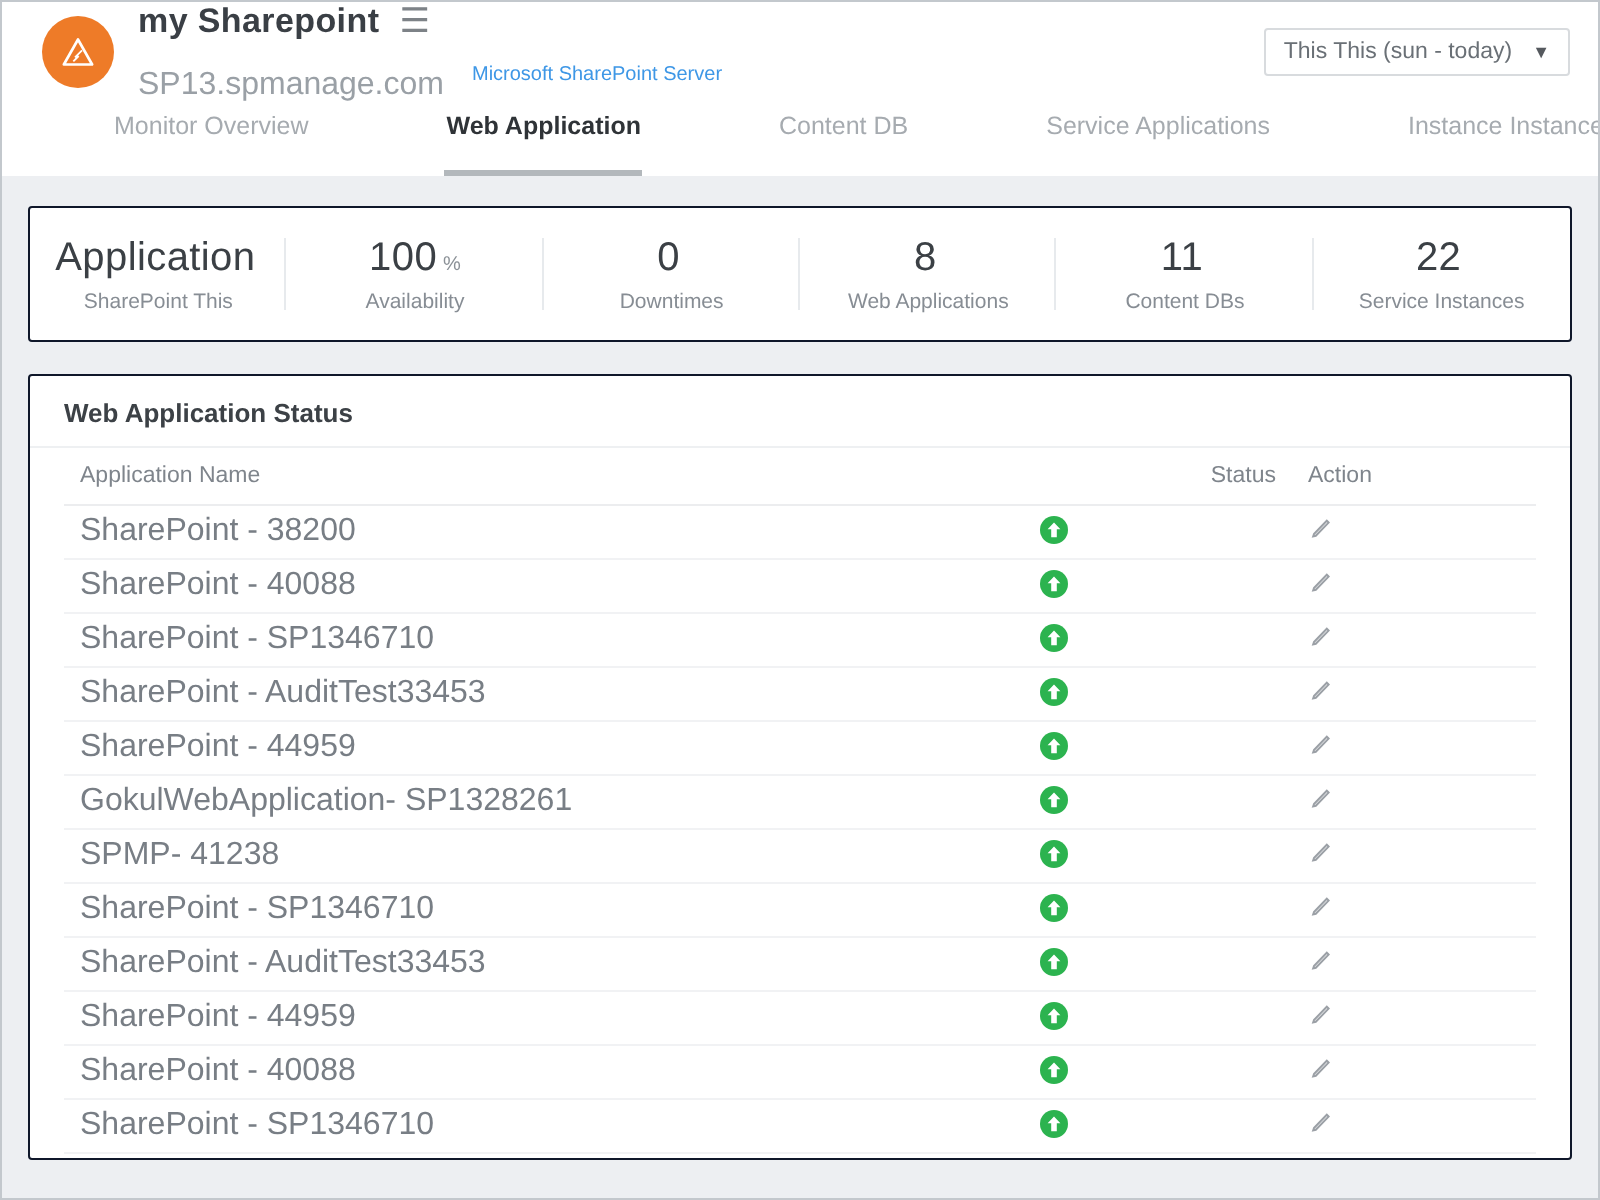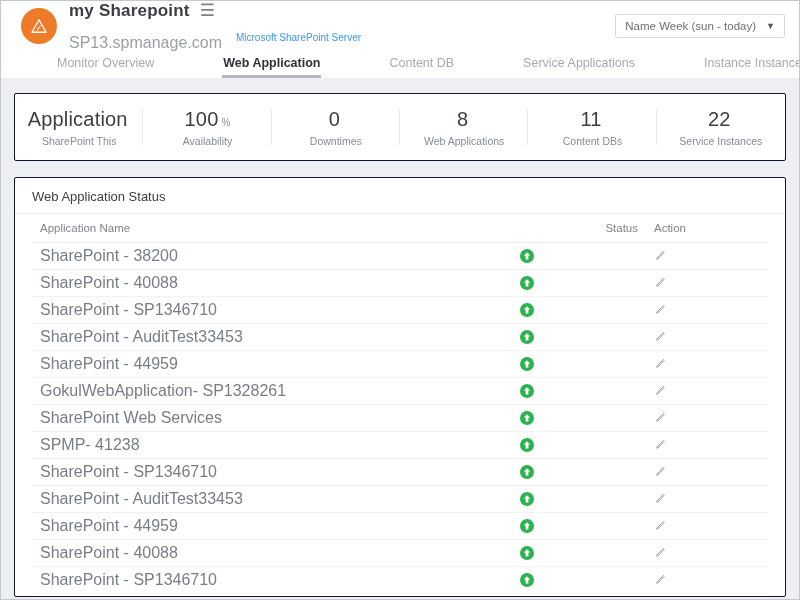--- a/index.html
+++ b/index.html
@@ -17,38 +17,38 @@
   .subtitle-row { display:flex; align-items:center; gap:14px; margin-top:3px; }
   .host { font-size:16px; color:#9aa0a6;margin-top:10px; }
   .type-link { font-size:10px; color:#3e97e6; cursor:pointer; }
   .time-select { border:1px solid #d8dbde; border-radius:2px; background:#fff; height:24px; min-width:150px; display:flex; align-items:center; justify-content:space-between; padding:0 9px; cursor:pointer; }
   .time-select .val { font-size:11.5px; color:#6a7076; }
   .time-select .caret { font-size:9px; color:#55595e; margin-left:10px; }
 
   
   .tabbar { background:#fff; padding:0 0 0 12px; display:flex; gap:24px; flex:none; }
   .tab { font-size:12.5px; color:#a6abb0; padding:5px 1px 8px; cursor:pointer; white-space:nowrap;margin-left:43px; }
-  .tab.active { color:#2f3337; font-weight:700; border-bottom:3px solid #b3b8bc; padding-bottom:5px; }
+  .tab.active { color:#2f3337; font-weight:700; border-bottom:3px solid #b3b8bc; padding-bottom:15px; }
   .tab.more { color:#3e97e6; }
 
   
   .page { flex:1 1 auto; padding:15px 13px 0; background:#edeff2; }
   .card { background:#fff; border:1px solid #0f172a; border-radius:2px; }
 
   
   .stats { display:flex; height:68px; margin-bottom:16px; }
   .stat { flex:1 1 0; position:relative; display:flex; flex-direction:column; align-items:center; justify-content:center; gap:4px; }
   .stat:not(:last-child)::after { content:""; position:absolute; right:0; top:15px; bottom:15px; width:1px; background:#e7eaed; }
   .stat-value { font-size:20px; color:#3b4045; font-weight:400; letter-spacing:.2px; }
   .stat-suffix { font-size:10px; color:#8b9197; margin-left:3px; }
   .stat-label { font-size:10.5px; color:#878d94; }
 
   
   .table-card { padding-bottom:2px; }
-  .section-title { font-size:13px; font-weight:400; color:#3c4146; padding:11px 17px 9px; border-bottom:1px solid #eef0f2; }
+  .section-title { font-size:13px; font-weight:700; color:#3c4146; padding:11px 17px 9px; border-bottom:1px solid #eef0f2; }
   .tbl { width:100%; border-collapse:collapse; }
   .tbl-wrap { padding:0 17px; }
   .tbl th { font-size:11.5px; font-weight:400; color:#7f858c; text-align:left; height:28px; border-bottom:1px solid #ecedef; padding:0 8px; }
   .tbl td { font-size:16px; color:#787e85; height:27px; border-bottom:1px solid #f1f2f4; padding:0 8px; }
   .tbl tr:last-child td { border-bottom:1px solid #f1f2f4; }
   .col-name { width:auto; }
   .col-icon { width:140px; }
   .col-status { width:48px; }
   .col-action { width:122px; }
   .cell-icon { text-align:center; }
@@ -71,21 +71,21 @@
       <div class="title-row">
         <span class="monitor-title">my Sharepoint</span>
         <span class="hamburger">☰</span>
       </div>
       <div class="subtitle-row">
         <span class="host">SP13.spmanage.com</span>
         <span class="type-link">Microsoft SharePoint Server</span>
       </div>
     </div>
     <div class="time-select">
-      <span class="val">Name Week (sun - today)</span>
+      <span class="val">This This (sun - today)</span>
       <span class="caret">▼</span>
     </div>
   </div>
 
   <div class="tabbar">
     <span class="tab">Monitor Overview</span>
     <span class="tab active">Web Application</span>
     <span class="tab">Content DB</span>
     <span class="tab">Service Applications</span>
     <span class="tab">Instance Instance</span>
@@ -253,39 +253,20 @@
     <td></td>
     <td>
       <span class="pencil-btn">
         <svg width="13" height="13" viewBox="0 0 13 13">
           <path d="M3 10 L9.4 3.4 L10.3 4.3 L3.9 10.9 L2.6 11.2 Z" fill="none" stroke="#9ba0a6" stroke-width="1"></path>
         </svg>
       </span>
     </td>
   </tr>
 
-  <tr>
-    <td>SharePoint Web Services</td>
-    <td class="cell-icon">
-      <span class="up-badge">
-        <svg width="14" height="14" viewBox="0 0 14 14">
-          <circle cx="7" cy="7" r="7" fill="#2cb34f"></circle>
-          <path d="M7 3.2 L10.2 6.6 H8.4 V10.6 H5.6 V6.6 H3.8 Z" fill="#ffffff"></path>
-        </svg>
-      </span>
-    </td>
-    <td></td>
-    <td>
-      <span class="pencil-btn">
-        <svg width="13" height="13" viewBox="0 0 13 13">
-          <path d="M3 10 L9.4 3.4 L10.3 4.3 L3.9 10.9 L2.6 11.2 Z" fill="none" stroke="#9ba0a6" stroke-width="1"></path>
-        </svg>
-      </span>
-    </td>
-  </tr>
 
   <tr>
     <td>SPMP- 41238</td>
     <td class="cell-icon">
       <span class="up-badge">
         <svg width="14" height="14" viewBox="0 0 14 14">
           <circle cx="7" cy="7" r="7" fill="#2cb34f"></circle>
           <path d="M7 3.2 L10.2 6.6 H8.4 V10.6 H5.6 V6.6 H3.8 Z" fill="#ffffff"></path>
         </svg>
       </span>

